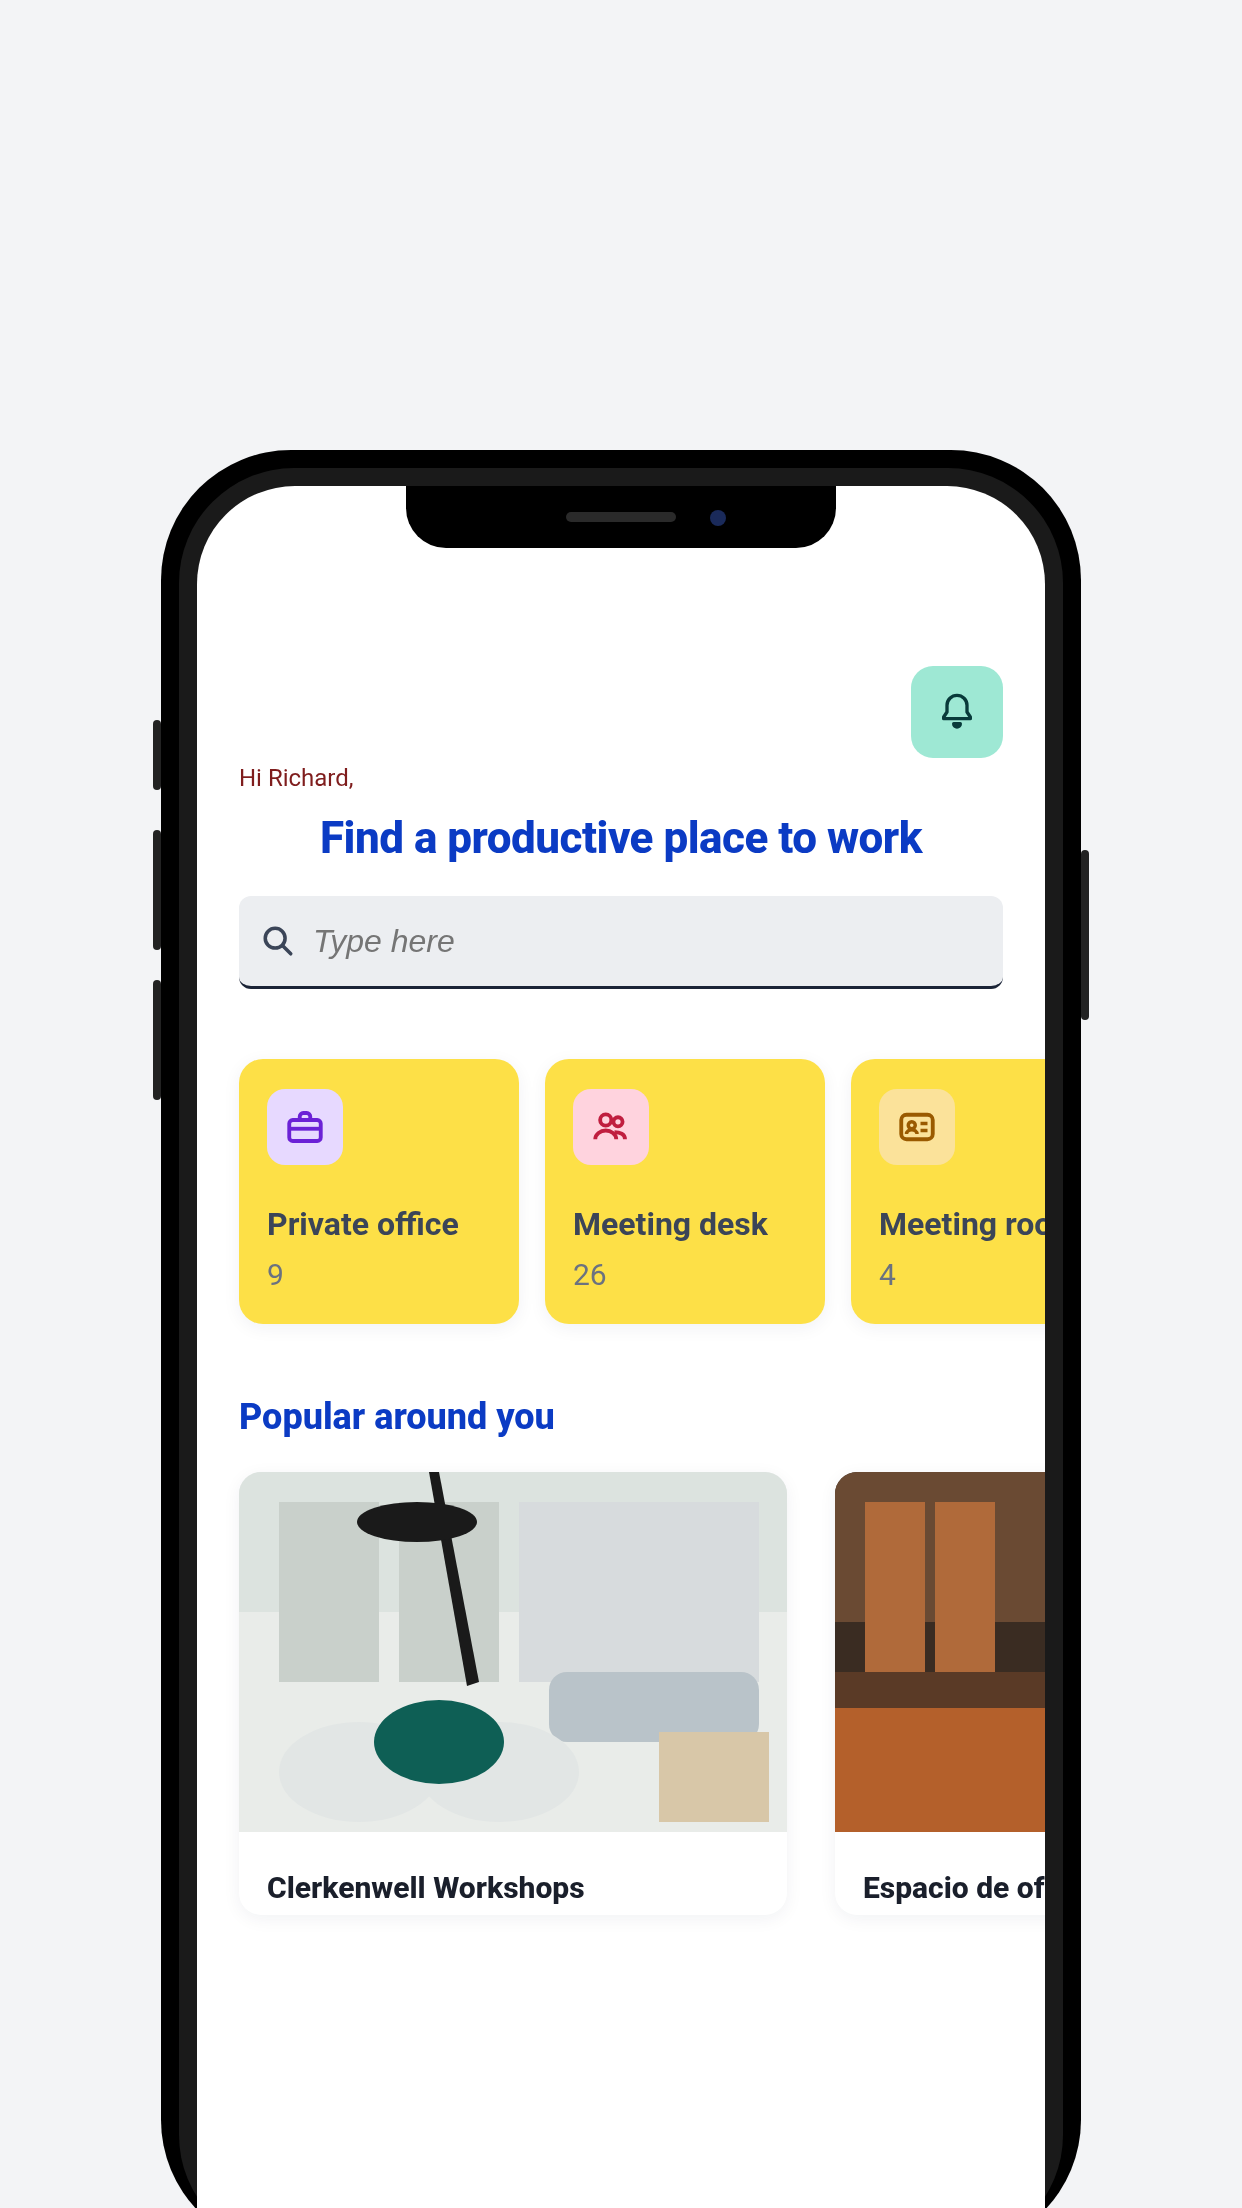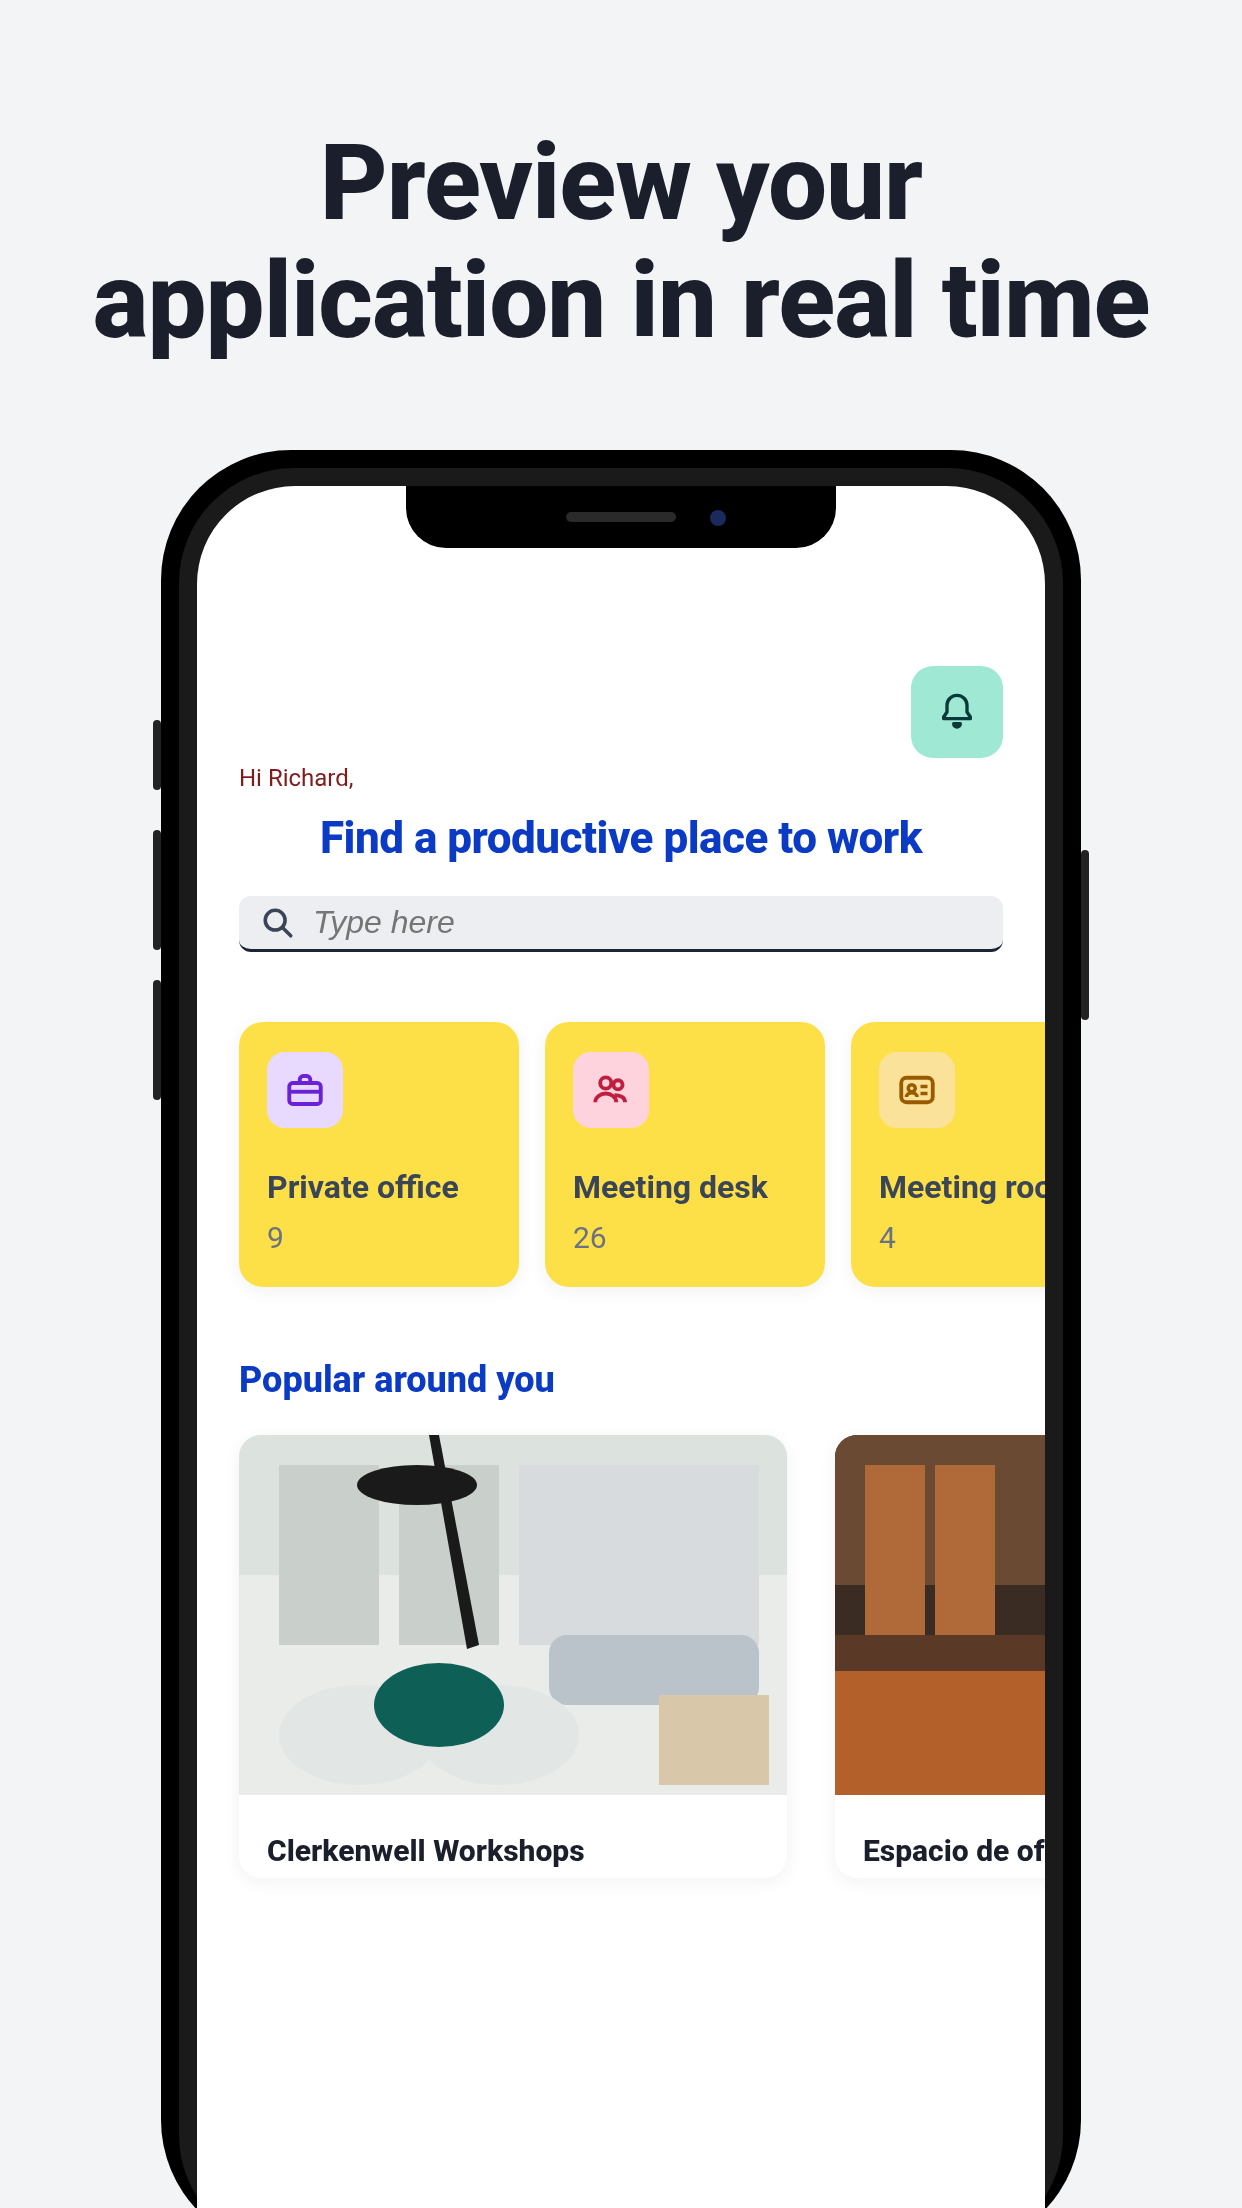--- a/index.html
+++ b/index.html
@@ -30,40 +30,39 @@
   .wifi-icon { width: 30px; height: 22px; }
   .battery { width: 50px; height: 24px; border: 3px solid #000; border-radius: 6px; position: relative; }
   .battery::after { content:""; position:absolute; right:-7px; top:6px; width:4px; height:9px; background:#000; border-radius:0 3px 3px 0; }
   .battery-fill { position:absolute; inset:2px; background:#000; border-radius:3px; }
 
   .content { position: absolute; top: 0; left: 0; right: 0; bottom: 0; padding: 180px 42px 0 42px; }
   .bell-chip { position: absolute; top: 180px; right: 42px; width: 92px; height: 92px; background: #9ee8d4; border-radius: 22px; display:flex; align-items:center; justify-content:center; }
   .greeting { margin-top: 98px; font-size: 24px; color: #7f1d1d; }
   .tagline { margin-top: 20px; font-size: 44px; font-weight: 800; color: #0b3bc4; letter-spacing: -0.5px; text-align: center; }
 
-  .search { margin-top: 32px; height: 56px; border-radius: 12px; background: #eceef1; border-bottom: 3px solid #1b2437; display:flex; align-items:center; padding: 0 22px; gap: 18px; }
+  .search { margin-top: 32px; height: 93px; border-radius: 12px; background: #eceef1; border-bottom: 3px solid #1b2437; display:flex; align-items:center; padding: 0 22px; gap: 18px; }
   .search input { flex:1; border:none; background:transparent; font-size: 32px; font-style: italic; color: #465065; outline:none; }
 
   .cat-row { margin-top: 70px; display:flex; gap: 26px; width: calc(100% + 160px); }
   .cat-card { width: 280px; flex: 0 0 280px; border-radius: 24px; background: #fde047; box-shadow: 0 4px 18px rgba(20,30,60,0.06); padding: 30px 28px 32px 28px; }
   .cat-icon-box { width: 76px; height: 76px; border-radius: 18px; display:flex; align-items:center; justify-content:center; }
   .cat-title { margin-top: 40px; font-size: 32px; font-weight: 700; color: #3b4558; }
   .cat-count { margin-top: 14px; font-size: 30px; color: #6b7280; }
 
   .section-title { margin-top: 72px; font-size: 36px; font-weight: 800; color: #0b3bc4; }
   .pop-row { margin-top: 34px; display:flex; gap: 48px; width: calc(100% + 260px); }
   .pop-card { width: 548px; flex: 0 0 548px; border-radius: 22px; overflow:hidden; background:#fff; box-shadow: 0 4px 18px rgba(20,30,60,0.06); }
   .pop-img { width: 100%; height: 360px; position: relative; overflow:hidden; }
   .pop-title { padding: 38px 28px 10px 28px; font-size: 30px; font-weight: 800; color: #1a1f2b; }
 </style>
 </head>
 <body>
 
 <div class="page">
-  <div class="headline">Preview your application in real time</div>
 
   <div class="phone-wrap">
     <div class="side-btn side-l1"></div>
     <div class="side-btn side-l2"></div>
     <div class="side-btn side-l3"></div>
     <div class="side-btn side-r1"></div>
     <div class="phone-body"></div>
     <div class="phone-inner"></div>
 
     <div class="screen">

